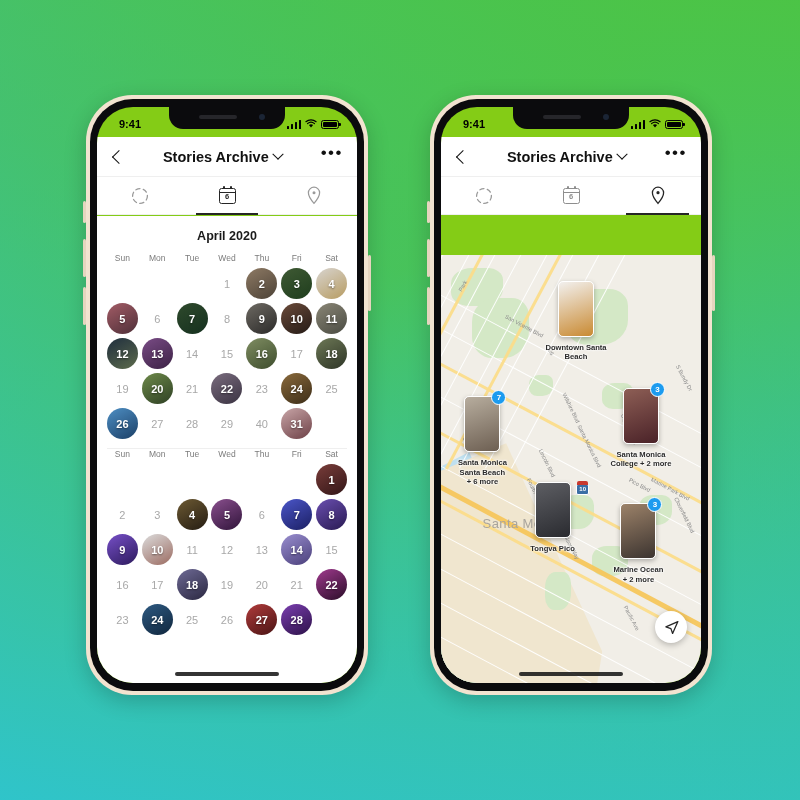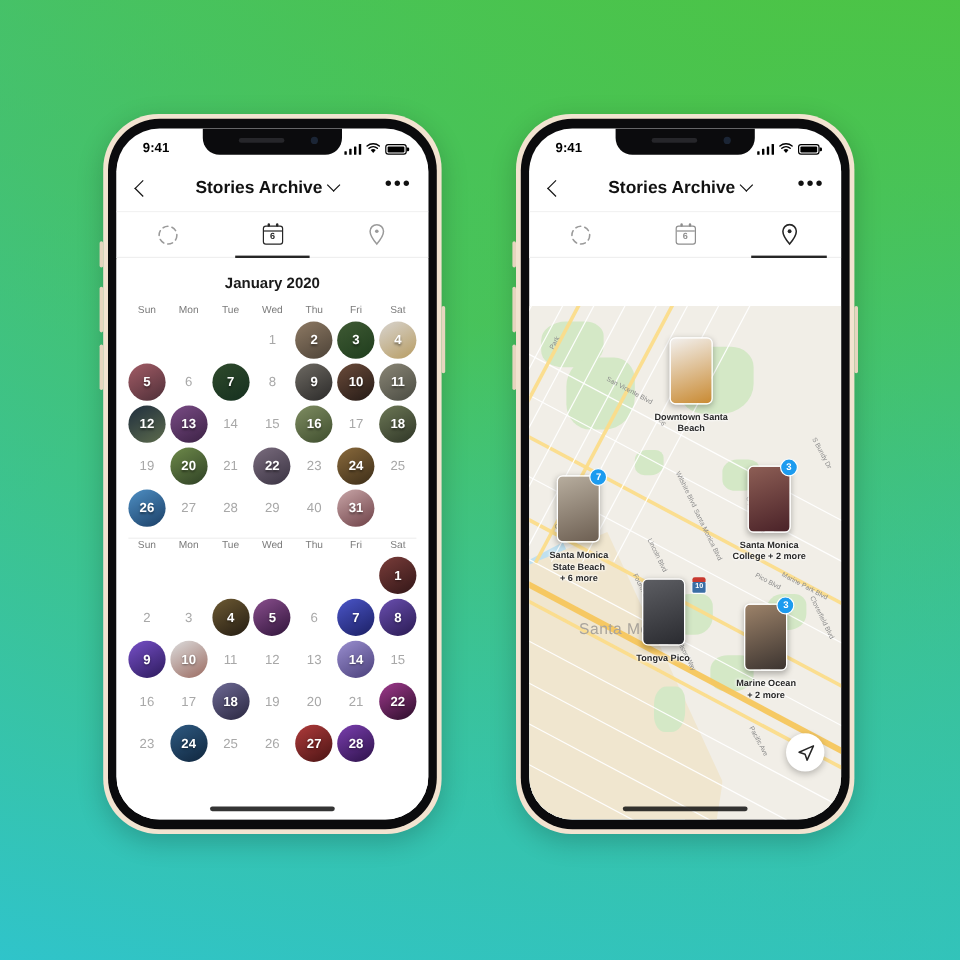--- a/index.html
+++ b/index.html
@@ -31,21 +31,21 @@
   .phone.right { left: 430px; top: 95px; }
   .bezel {
     width: 100%; height: 100%;
     background: #0b0b0d;
     border-radius: 43px;
     padding: 8px 7px;
     position: relative;
   }
   .screen {
     width: 100%; height: 100%;
-    background: #ffffff;
+    background: #84cc16;
     border-radius: 36px;
     overflow: hidden;
     position: relative;
   }
   .notch {
     position: absolute; top: 0; left: 50%; transform: translateX(-50%);
     width: 116px; height: 22px;
     background: #0b0b0d;
     border-bottom-left-radius: 14px; border-bottom-right-radius: 14px;
     z-index: 40;
@@ -232,21 +232,21 @@
             <path d="M8 1.2c-3.1 0-5.6 2.5-5.6 5.6 0 4.1 5.6 10.6 5.6 10.6s5.6-6.5 5.6-10.6c0-3.1-2.5-5.6-5.6-5.6z" fill="none" stroke="#9a9a9a" stroke-width="1.25"></path>
             <circle cx="8" cy="6.7" r="1.5" fill="#9a9a9a"></circle>
           </svg>
 
         </div>
       </div>
 
       <div class="cal-scroll">
 
         <div>
-          <div class="month-title">January 2020</div>
+          <div class="month-title">April 2020</div>
           <div class="dow">
             <span>Sun</span>
             <span>Mon</span>
             <span>Tue</span>
             <span>Wed</span>
             <span>Thu</span>
             <span>Fri</span>
             <span>Sat</span>
           </div>
           <div class="grid" id="grid-jan">
@@ -622,21 +622,21 @@
             <div>Downtown Santa</div>
             <div>Beach</div>
           </div>
         </div>
 
         <div class="pin" style="left:9%;top:33%;">
           <div class="badge">7</div>
           <div class="card" style="background:linear-gradient(160deg,#b7ad9e,#6d5f52);"></div>
           <div class="plabel">
             <div>Santa Monica</div>
-            <div>State Beach</div>
+            <div>Santa Beach</div>
             <div>+ 6 more</div>
           </div>
         </div>
 
         <div class="pin" style="left:70%;top:31%;">
           <div class="badge">3</div>
           <div class="card" style="background:linear-gradient(160deg,#8d5e55,#4a2228);"></div>
           <div class="plabel">
             <div>Santa Monica</div>
             <div>College + 2 more</div>

